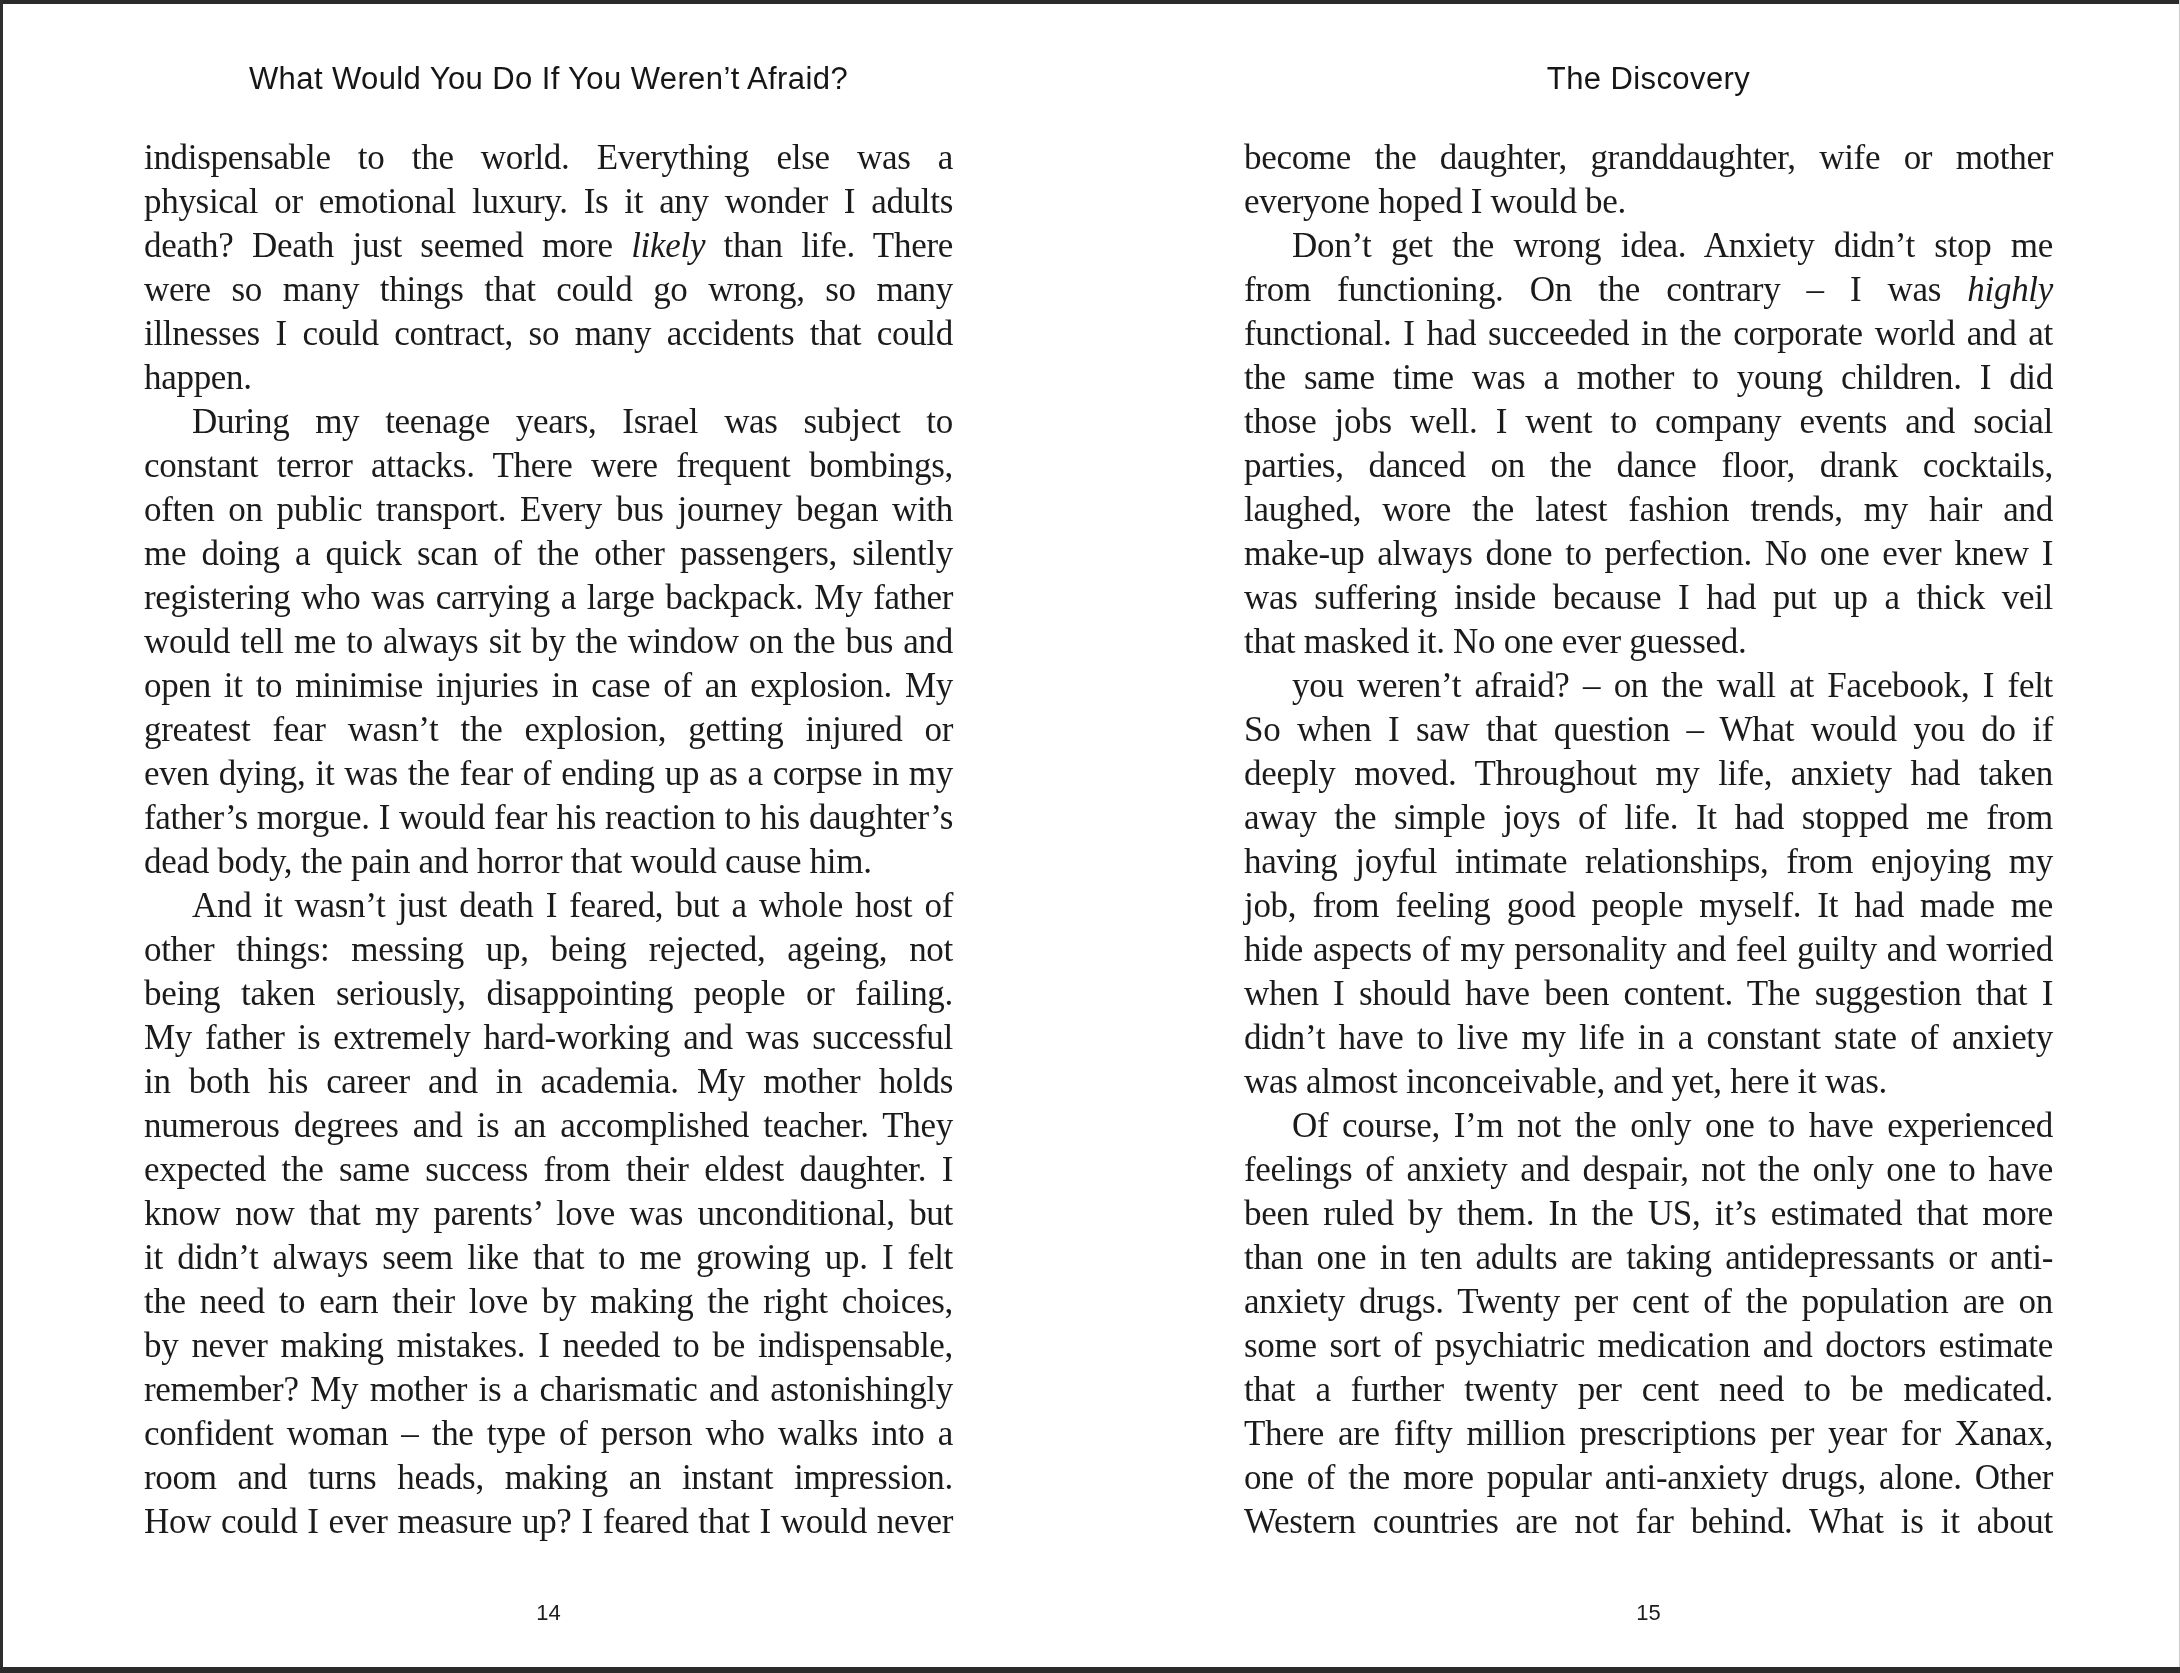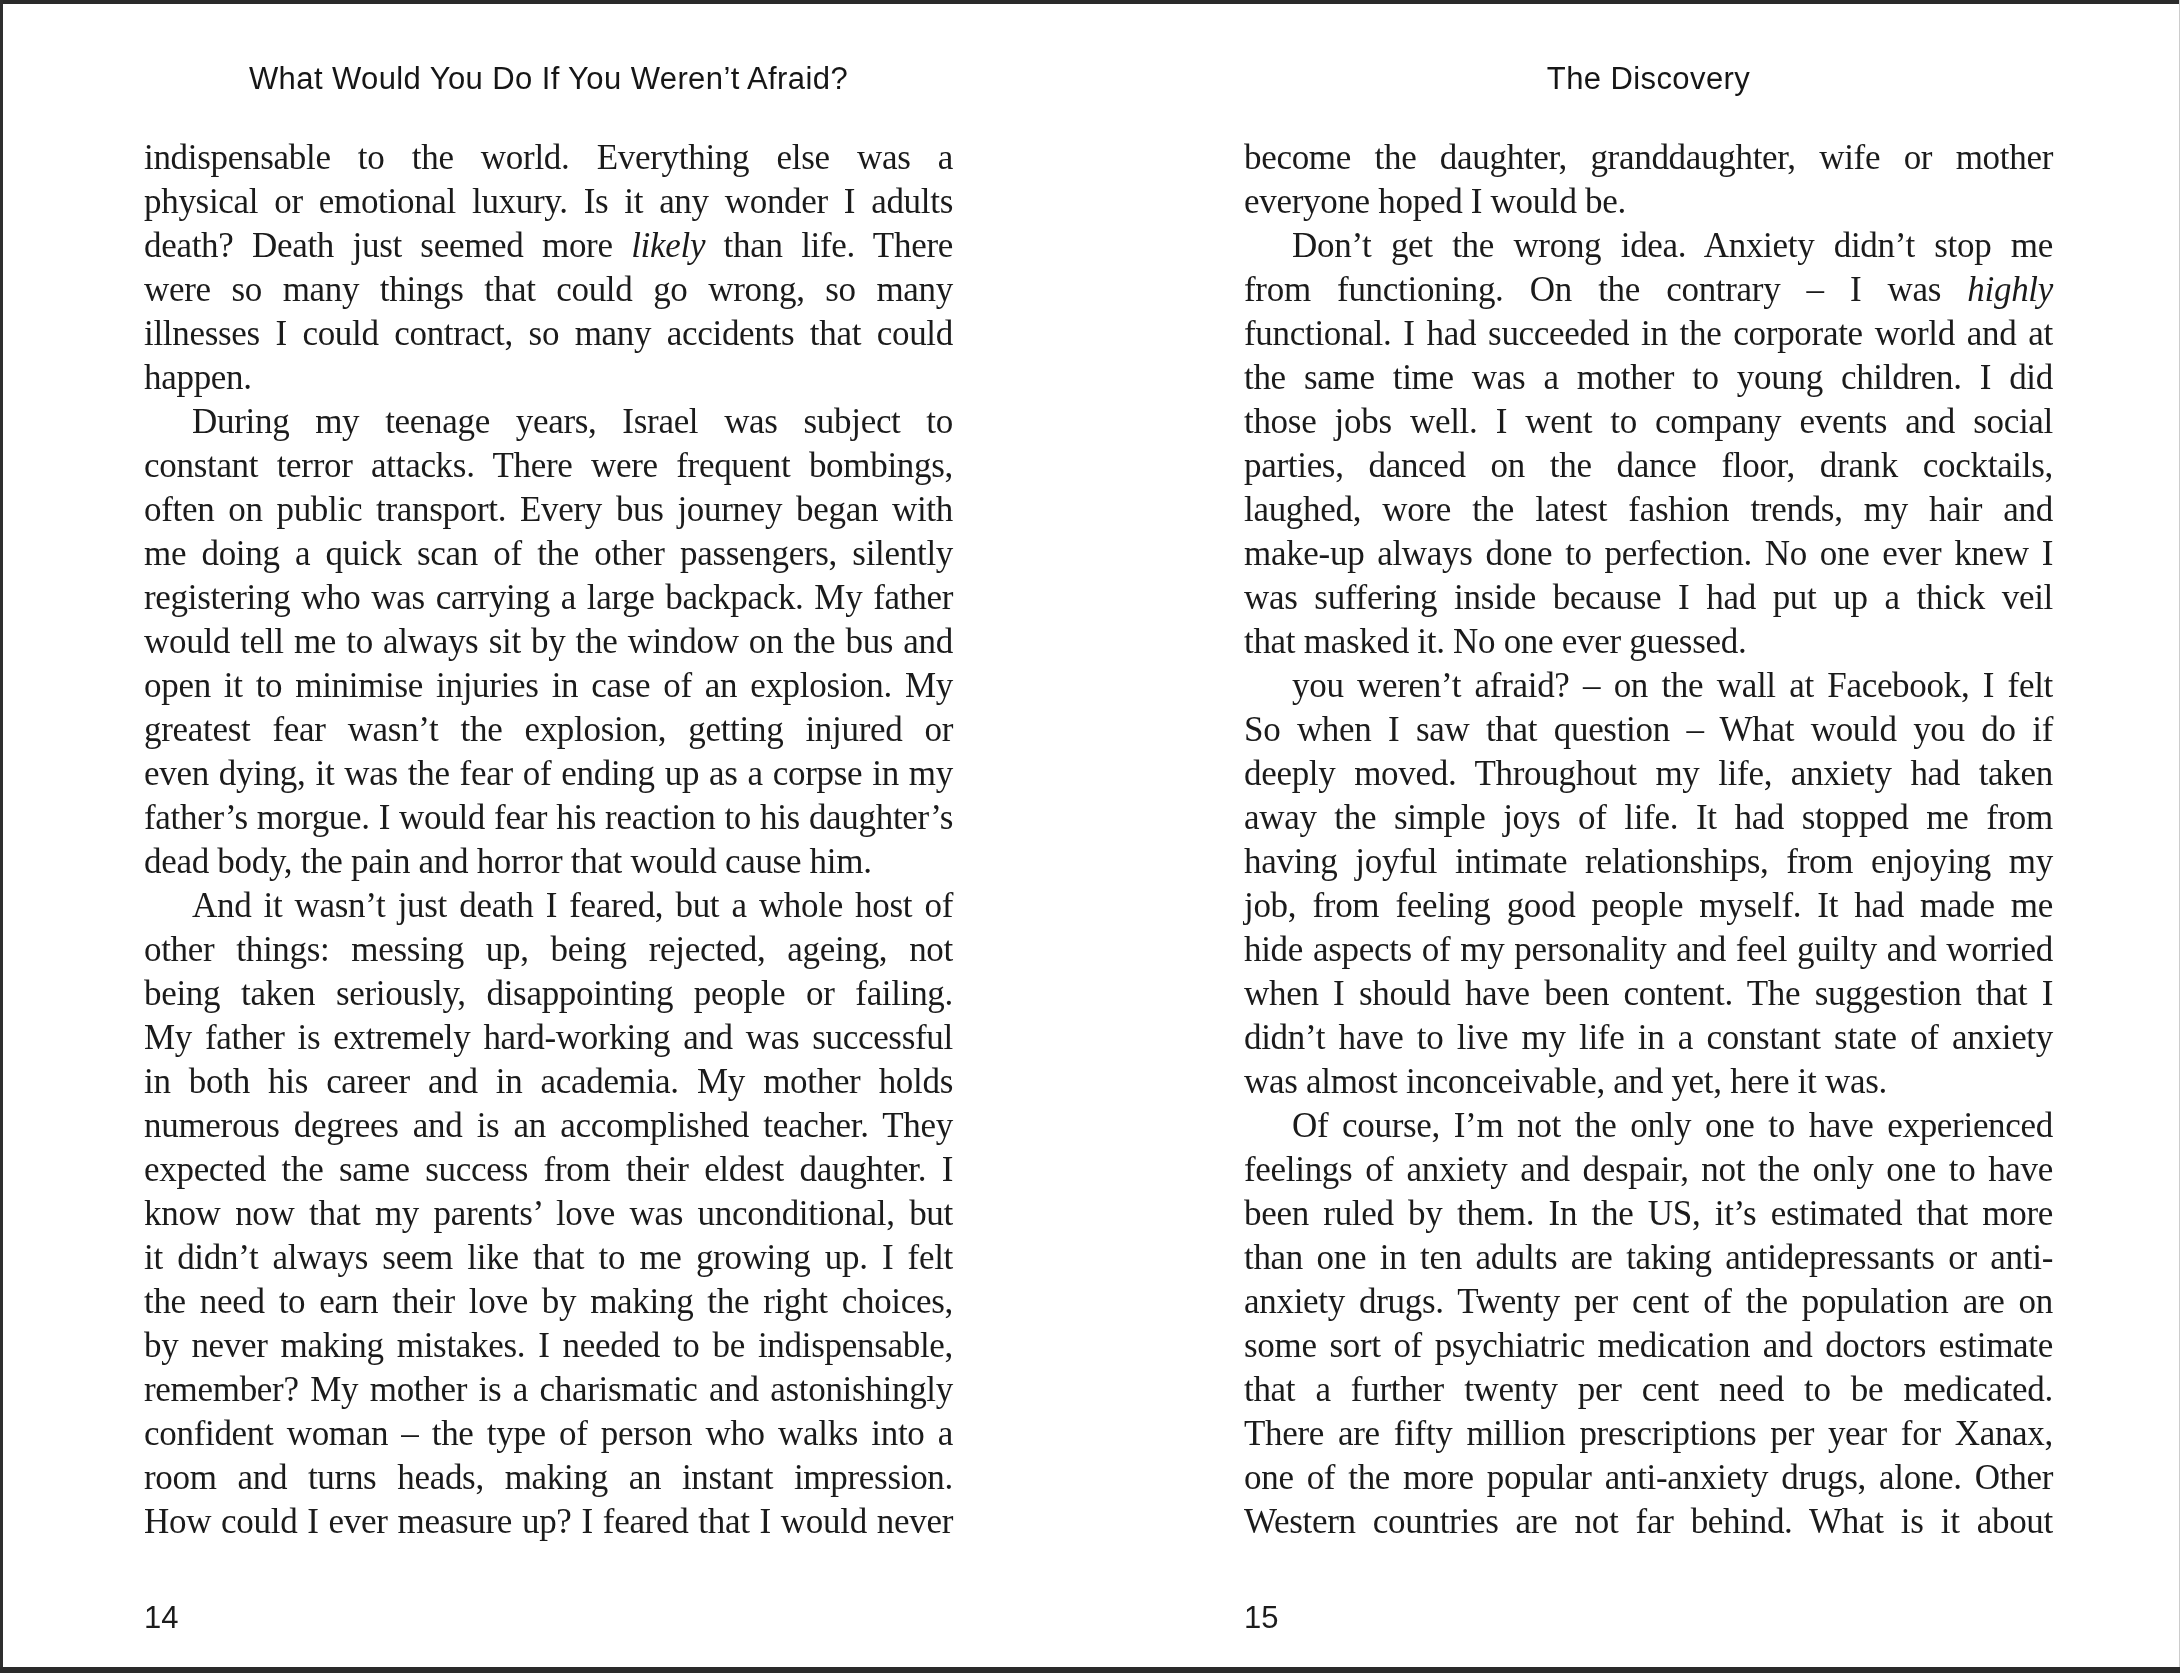--- a/index.html
+++ b/index.html
@@ -64,24 +64,24 @@
   .para.indent .line:first-child {
     text-indent: 48px;
   }
   .line em { font-style: italic; }
 
   .page-num {
     position: absolute;
     top: 1600px;
     left: 0;
     width: 100%;
-    text-align: left;
+    text-align: center;
     font-family: "Liberation Sans", sans-serif;
     font-weight: 400;
-    font-size: 31px;
+    font-size: 22px;
     color: #1c1c1c;
   }
 </style>
 </head>
 <body>
 
 <div class="edge-top"></div>
 <div class="edge-left"></div>
 <div class="edge-right"></div>
 <div class="edge-bottom"></div>

